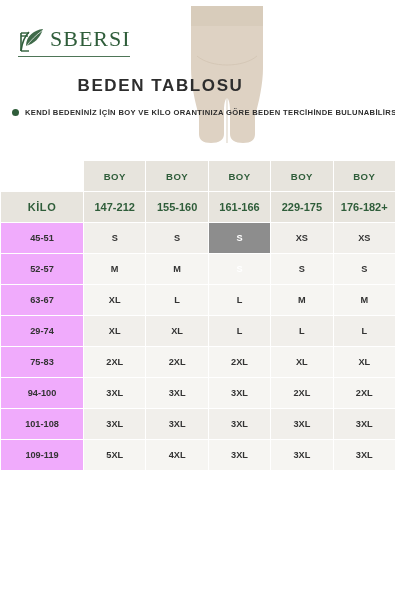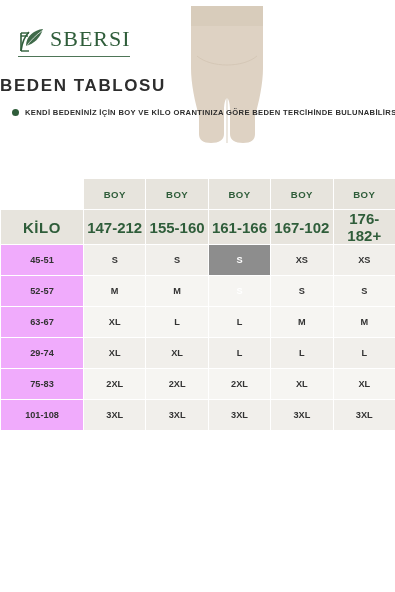--- a/index.html
+++ b/index.html
@@ -25,56 +25,57 @@
   }
   .logo-rule { height: 1px; background: #2f5d3a; width: 112px; margin-top: 2px; opacity: .85; }
 
   .product-img {
     position: absolute; right: 48px; top: 6px;
     width: 92px; height: 130px;
   }
 
   .title {
     position: absolute; left: 0; right: 0; top: 76px;
+    text-align: center;
     font-size: 17px; font-weight: 700; letter-spacing: 1.6px;
     color: #2d2d2d;
   }
   .subtitle-row {
     position: absolute; left: 12px; top: 108px;
     display: flex; align-items: center; gap: 6px;
   }
   .bullet { width: 7px; height: 7px; border-radius: 50%; background: #2f5d3a; flex: 0 0 auto; }
   .subtitle {
     font-size: 7.6px; font-weight: 700; letter-spacing: .35px; color: #2d2d2d;
     white-space: nowrap;
   }
 
   
   table.size-table {
-    position: absolute; left: 0; top: 178px;
+    position: absolute; left: 0; top: 160px;
     width: 395px;
     border-collapse: collapse;
     table-layout: fixed;
   }
   table.size-table col.c0 { width: 83px; }
   table.size-table col.cx { width: 62.4px; }
 
   .size-table td, .size-table th {
     height: 31px;
     text-align: center;
     vertical-align: middle;
     font-size: 9.2px;
     font-weight: 700;
     color: #333;
     border: 1px solid #ffffff;
   }
   
   .row-boy td { background: #e7e4dd; color: #2f5d3a; font-size: 9.6px; letter-spacing: .4px; }
   .row-boy td.corner { background: #ffffff; border-color: #ffffff; }
-  .row-kilo td { background: #e7e4dd; color: #2f5d3a; font-size: 15px; }
+  .row-kilo td { background: #e7e4dd; color: #2f5d3a; font-size: 11px; }
   .row-kilo td.kilo-label { background: #e7e4dd; color: #2f5d3a; letter-spacing: .6px; }
 
   
   .rowlabel { background: #f0abfc; color: #333; font-size: 9.2px; }
   td.cell { background: #f1efeb; }
   td.cell.alt { background: #f6f5f2; }
   td.hl-gray { background: #8d8d8d; color: #ffffff; }
   td.hl-green { background: #1d6b33; color: #ffffff; }
 </style>
 </head>
@@ -135,21 +136,21 @@
           <td>BOY</td>
           <td>BOY</td>
           <td>BOY</td>
           <td>BOY</td>
         </tr>
         <tr class="row-kilo">
           <td class="kilo-label">KİLO</td>
           <td>147-212</td>
           <td>155-160</td>
           <td>161-166</td>
-          <td>167-102</td>
+          <td>229-175</td>
           <td>176-182+</td>
         </tr>
         <tr>
           <td class="rowlabel">45-51</td>
           <td class="cell">S</td>
           <td class="cell">S</td>
           <td class="cell hl-gray">S</td>
           <td class="cell">XS</td>
           <td class="cell">XS</td>
         </tr>
@@ -179,23 +180,39 @@
         </tr>
         <tr>
           <td class="rowlabel">75-83</td>
           <td class="cell alt">2XL</td>
           <td class="cell alt">2XL</td>
           <td class="cell alt">2XL</td>
           <td class="cell alt">XL</td>
           <td class="cell alt">XL</td>
         </tr>
         <tr>
+          <td class="rowlabel">94-100</td>
+          <td class="cell alt">3XL</td>
+          <td class="cell alt">3XL</td>
+          <td class="cell alt">3XL</td>
+          <td class="cell alt">2XL</td>
+          <td class="cell alt">2XL</td>
+        </tr>
+        <tr>
           <td class="rowlabel">101-108</td>
           <td class="cell">3XL</td>
           <td class="cell">3XL</td>
           <td class="cell">3XL</td>
           <td class="cell">3XL</td>
           <td class="cell">3XL</td>
+        </tr>
+        <tr>
+          <td class="rowlabel">109-119</td>
+          <td class="cell alt">5XL</td>
+          <td class="cell alt">4XL</td>
+          <td class="cell alt">3XL</td>
+          <td class="cell alt">3XL</td>
+          <td class="cell alt">3XL</td>
         </tr>
       </tbody>
   </table>
 
 </div>
 
 </body></html>

